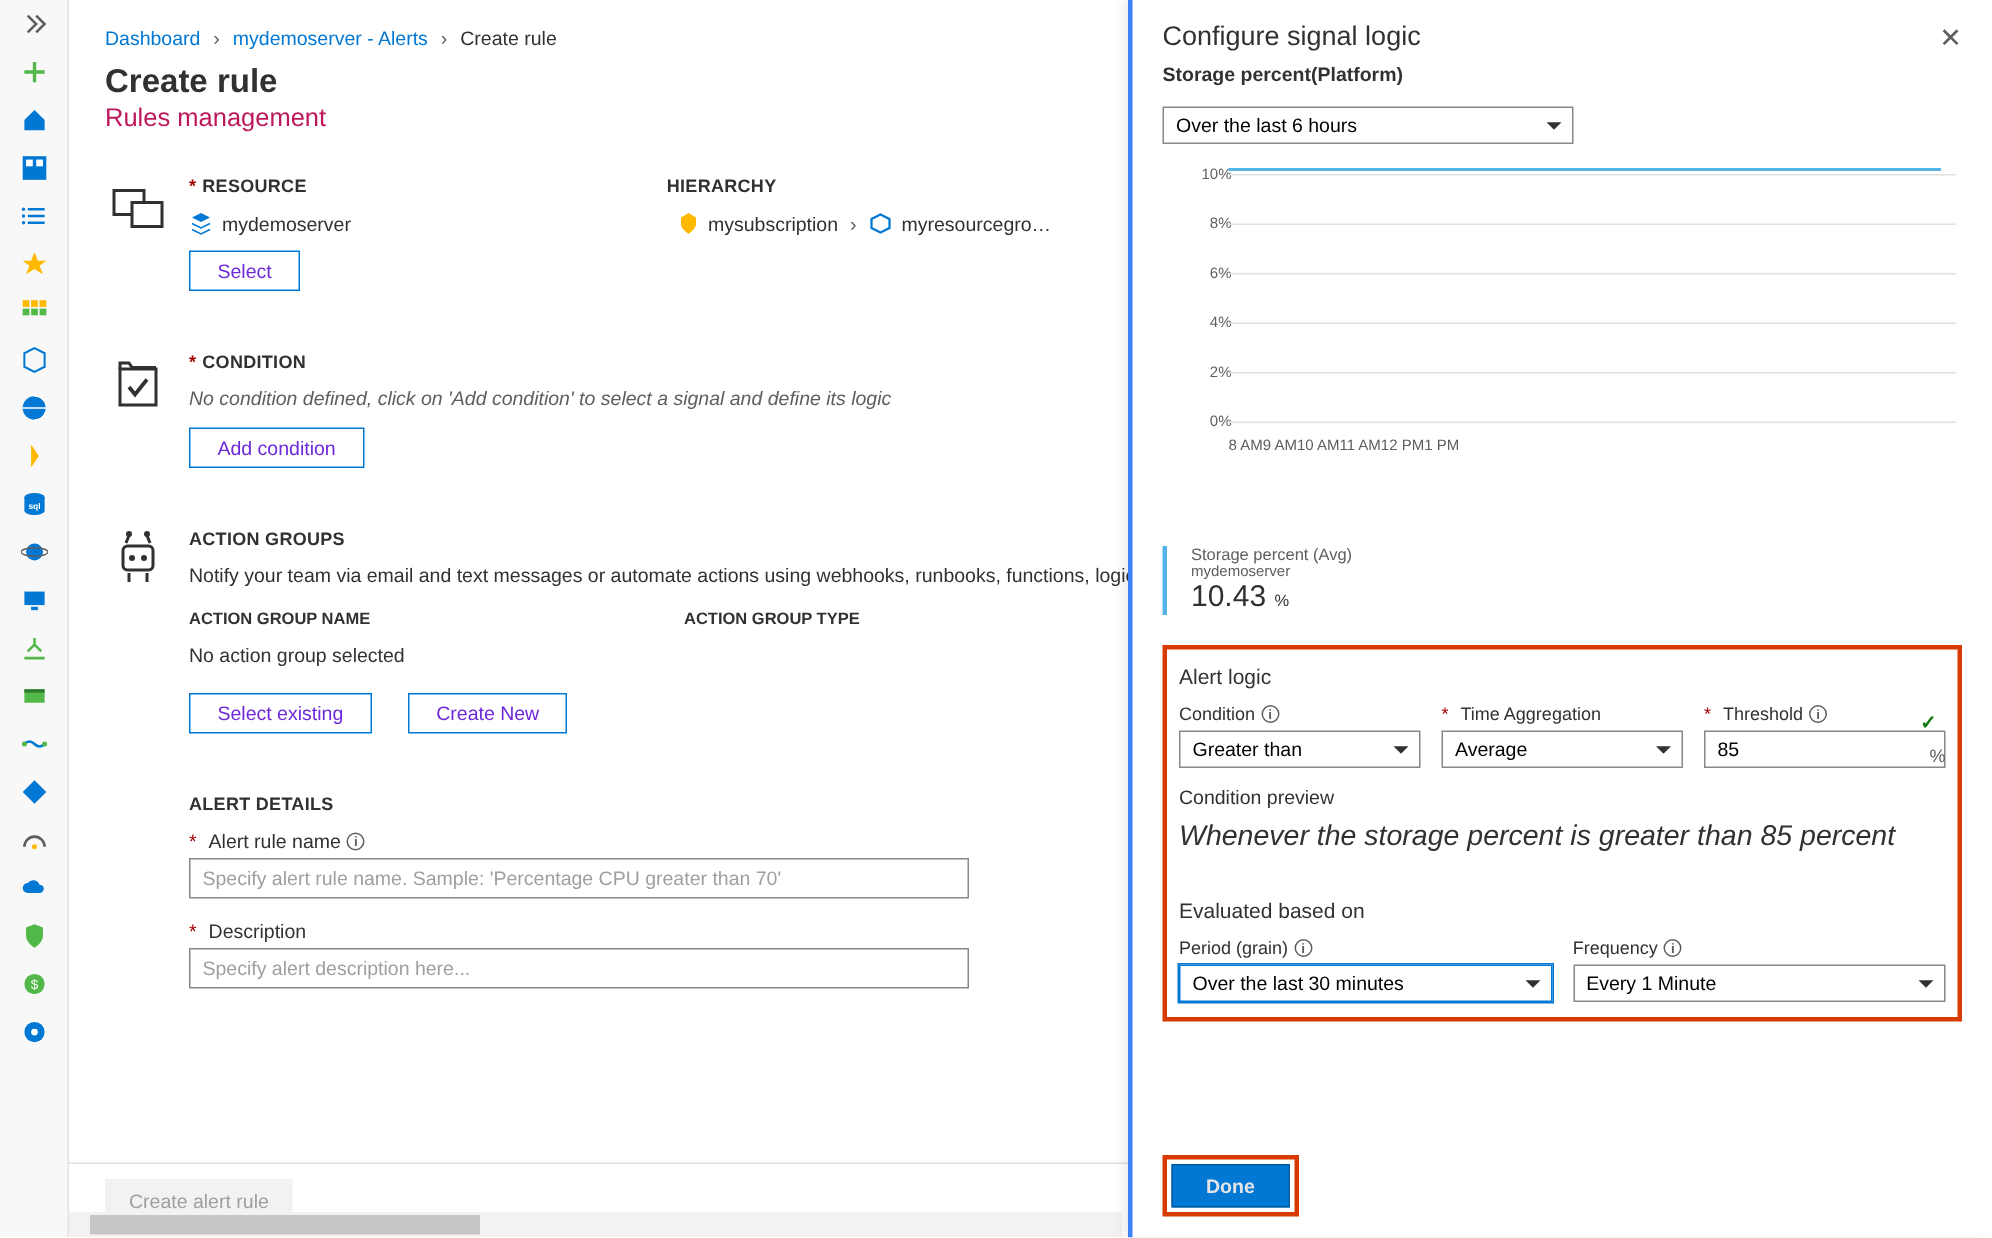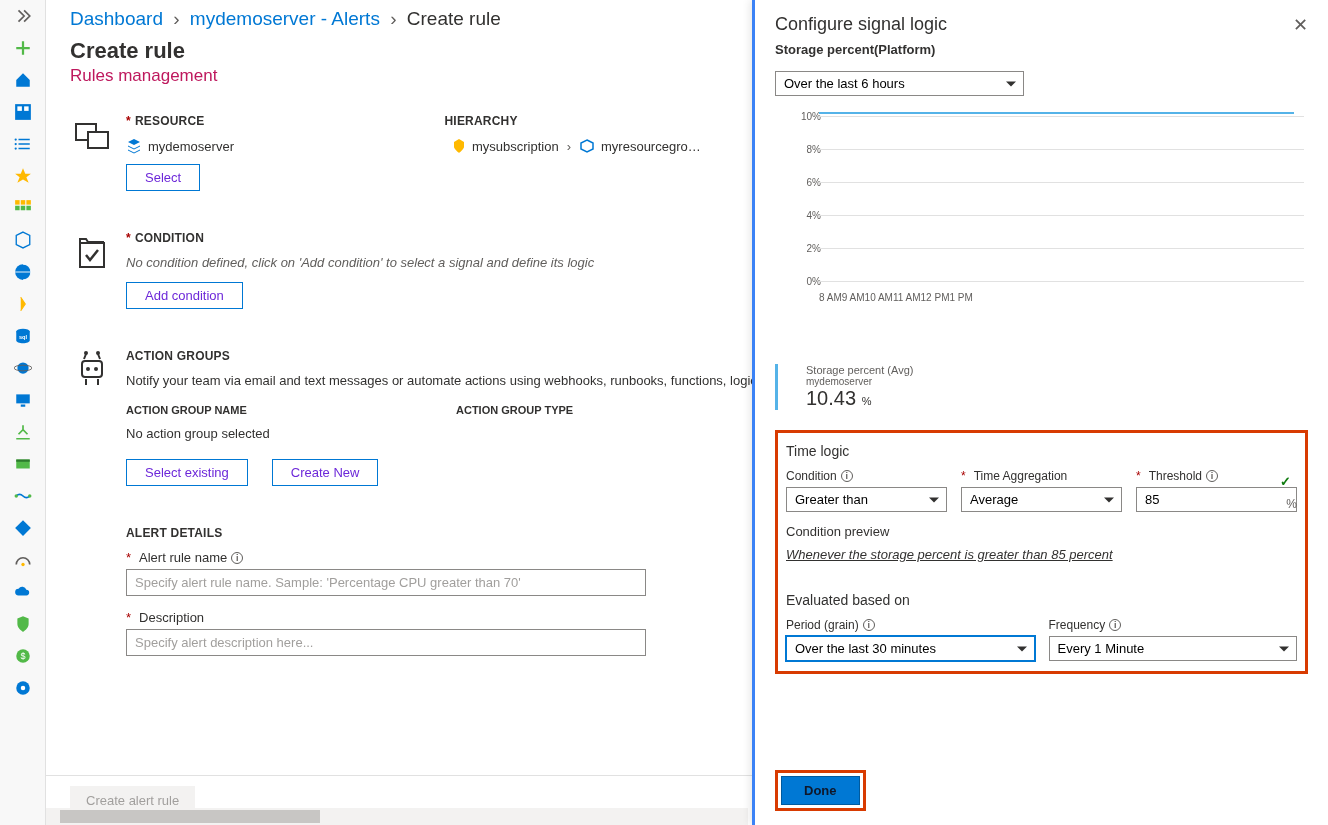--- a/index.html
+++ b/index.html
@@ -1,21 +1,21 @@
 <!DOCTYPE html>
 <html><head>
 <meta charset="utf-8">
 <style>
 * { box-sizing: border-box; margin: 0; padding: 0; }
 body { font-family: 'Segoe UI', Tahoma, Geneva, sans-serif; font-size: 13px; color: #323130; overflow: hidden; width: 1328px; height: 825px; position: relative; background: #fff; }
 .left-rail { position: absolute; left: 0; top: 0; width: 46px; height: 825px; background: #f8f8f8; border-right: 1px solid #e1e1e1; display: flex; flex-direction: column; align-items: center; padding-top: 4px; gap: 8px; }
 .rail-icon { width: 24px; height: 24px; display: flex; align-items: center; justify-content: center; cursor: pointer; }
 .rail-icon svg { width: 18px; height: 18px; }
 .main { position: absolute; left: 46px; top: 0; right: 0; bottom: 0; overflow: hidden; }
-.breadcrumb { padding: 8px 24px 0; font-size: 19px; color: #323130; }
+.breadcrumb { padding: 8px 24px 0; font-size: 13px; color: #323130; margin-top: 10px; }
 .breadcrumb a { color: #0078d4; text-decoration: none; }
 .breadcrumb .sep { margin: 0 5px; color: #605e5c; }
 .header { padding: 8px 24px 4px; }
 .header h1 { font-size: 22px; font-weight: 600; }
 .header .sub { font-size: 17px; color: #be185d; margin-top: 2px; }
 .content { padding: 24px 24px 0 24px; overflow-y: auto; height: calc(100% - 80px); }
 .section { display: flex; margin-bottom: 40px; }
 .section-icon { width: 56px; flex-shrink: 0; }
 .section-icon svg { width: 44px; height: 44px; }
 .section-body { flex: 1; }
@@ -40,53 +40,53 @@
 .btn-disabled { background: #f3f2f1; color: #a19f9d; border: none; padding: 7px 16px; font-size: 13px; cursor: not-allowed; }
 .panel { position: absolute; right: 0; top: 0; width: 576px; height: 825px; background: #fff; border-left: 3px solid #3b82f6; box-shadow: -2px 0 8px rgba(0,0,0,0.1); display: flex; flex-direction: column; z-index: 10; }
 .panel-head { padding: 14px 20px 6px; display: flex; justify-content: space-between; align-items: flex-start; }
 .panel-title { font-size: 18px; font-weight: 400; }
 .panel-close { font-size: 18px; cursor: pointer; color: #605e5c; background: none; border: none; }
 .panel-body { padding: 0 20px; overflow-y: auto; flex: 1; }
 .panel-body::-webkit-scrollbar { width: 16px; }
 .panel-body::-webkit-scrollbar-thumb { background: #c8c6c4; }
 .signal-name { font-size: 13px; font-weight: 700; margin-bottom: 14px; }
 .small-label { font-size: 13px; color: #323130; margin-bottom: 4px; }
-.select { border: 1px solid #8a8886; padding: 4px 24px 4px 8px; font-size: 13px; background: #fff; appearance: none; position: relative; width: 249px; cursor: pointer; }
+.select { border: 1px solid #8a8886; padding: 4px 24px 4px 8px; font-size: 13px; background: #fff; appearance: none; position: relative; width: 274px; cursor: pointer; }
 .select-wrap { position: relative; display: inline-block; }
 .select-wrap::after { content: ''; position: absolute; right: 8px; top: 50%; width: 0; height: 0; border-left: 5px solid transparent; border-right: 5px solid transparent; border-top: 5px solid #323130; transform: translateY(-50%); pointer-events: none; }
 .chart-area { margin-top: 20px; height: 200px; position: relative; }
 .chart-y { position: absolute; left: 0; top: 0; width: 40px; height: 170px; }
 .y-tick { position: absolute; left: 12px; width: 100%; font-size: 10px; color: #605e5c; text-align: right; padding-right: 6px; }
 .chart-plot { position: absolute; left: 44px; right: 4px; top: 0; height: 170px; }
 .gridline { position: absolute; left: 0; right: 0; height: 1px; background: #e1e1e1; }
 .data-line { position: absolute; left: 0; right: 10px; height: 2px; background: #55b3e8; top: 0; }
 .chart-x { position: absolute; left: 44px; right: 4px; top: 176px; display: flex; justify-content: flex-start; font-size: 10px; color: #605e5c; }
-.legend { margin-top: 48px; padding-left: 28px; border-left: 3px solid #55b3e8; margin-bottom: 20px; }
+.legend { margin-top: 48px; padding-left: 16px; border-left: 3px solid #55b3e8; margin-bottom: 20px; }
 .legend .lname { font-size: 11px; color: #605e5c; }
 .legend .lsrc { font-size: 10px; color: #605e5c; }
 .legend .lval { font-size: 20px; font-weight: 400; color: #323130; }
 .legend .lval .pct { font-size: 11px; }
 .red-box { border: 3px solid #d83b01; padding: 10px 8px 10px 8px; margin-bottom: 16px; }
 .alert-sec-title { font-size: 14px; margin-bottom: 10px; }
 .field-row { display: flex; gap: 14px; margin-bottom: 12px; }
 .field { flex: 1; }
 .field .lbl { font-size: 12px; margin-bottom: 4px; display: flex; align-items: center; gap: 4px; }
 .field .select-wrap { width: 100%; }
 .field .select { width: 100%; }
 .thr-wrap { position: relative; }
 .thr-input { width: 100%; border: 1px solid #8a8886; padding: 4px 24px 4px 8px; font-size: 13px; }
 .thr-check { position: absolute; right: 6px; top: 5px; color: #107c10; font-weight: bold; }
 .thr-unit { position: absolute; right: 0; top: 28px; font-size: 12px; color: #605e5c; }
 .preview { font-size: 13px; margin-bottom: 8px; }
-.preview-text { font-style: italic; font-size: 13px; color: #323130; margin-bottom: 18px; text-decoration: underline; }
+.preview-text { font-style: italic; font-size: 19px; color: #323130; margin-bottom: 18px; }
 .eval-title { font-size: 14px; margin-bottom: 10px; margin-top: 30px; }
 .period-focus .select { border-color: #0078d4; box-shadow: 0 0 0 1px #0078d4; }
 .panel-footer { padding: 14px 20px; }
 .red-box-done { border: 3px solid #d83b01; display: inline-block; padding: 3px; }
-.btn-primary { background: #0078d4; color: #0f172a; border: 1px solid #005a9e; padding: 6px 22px; font-size: 13px; font-weight: 600; cursor: pointer; }
+.btn-primary { background: #0078d4; color: #e5e5e5; border: 1px solid #005a9e; padding: 6px 22px; font-size: 13px; font-weight: 600; cursor: pointer; }
 .hscroll { position: absolute; bottom: 0; left: 46px; right: 580px; height: 17px; background: #f3f2f1; z-index: 5; }
 .hsthumb { position: absolute; left: 14px; top: 2px; height: 13px; width: 260px; background: #c8c6c4; border-radius: 0; }
 </style>
 </head>
 <body>
 
 <div class="left-rail">
   <div class="rail-icon">
       <svg viewBox="0 0 16 16">
         <path d="M4 3l5 5-5 5" stroke="#605e5c" fill="none" stroke-width="1.5"></path>
@@ -388,21 +388,21 @@
         <span>1 PM</span>
       </div>
     </div>
     <div class="legend">
       <div class="lname">Storage percent (Avg)</div>
       <div class="lsrc">mydemoserver</div>
       <div class="lval"><span>10.43</span> <span class="pct">%</span></div>
     </div>
 
     <div class="red-box">
-      <div class="alert-sec-title">Time logic</div>
+      <div class="alert-sec-title">Alert logic</div>
       <div class="field-row">
         <div class="field">
           <div class="lbl">
               <span>Condition</span>
               <span class="info-ic">i</span>
             </div>
           <div class="select-wrap"><select class="select"><option>Greater than</option></select></div>
         </div>
         <div class="field">
           <div class="lbl">

